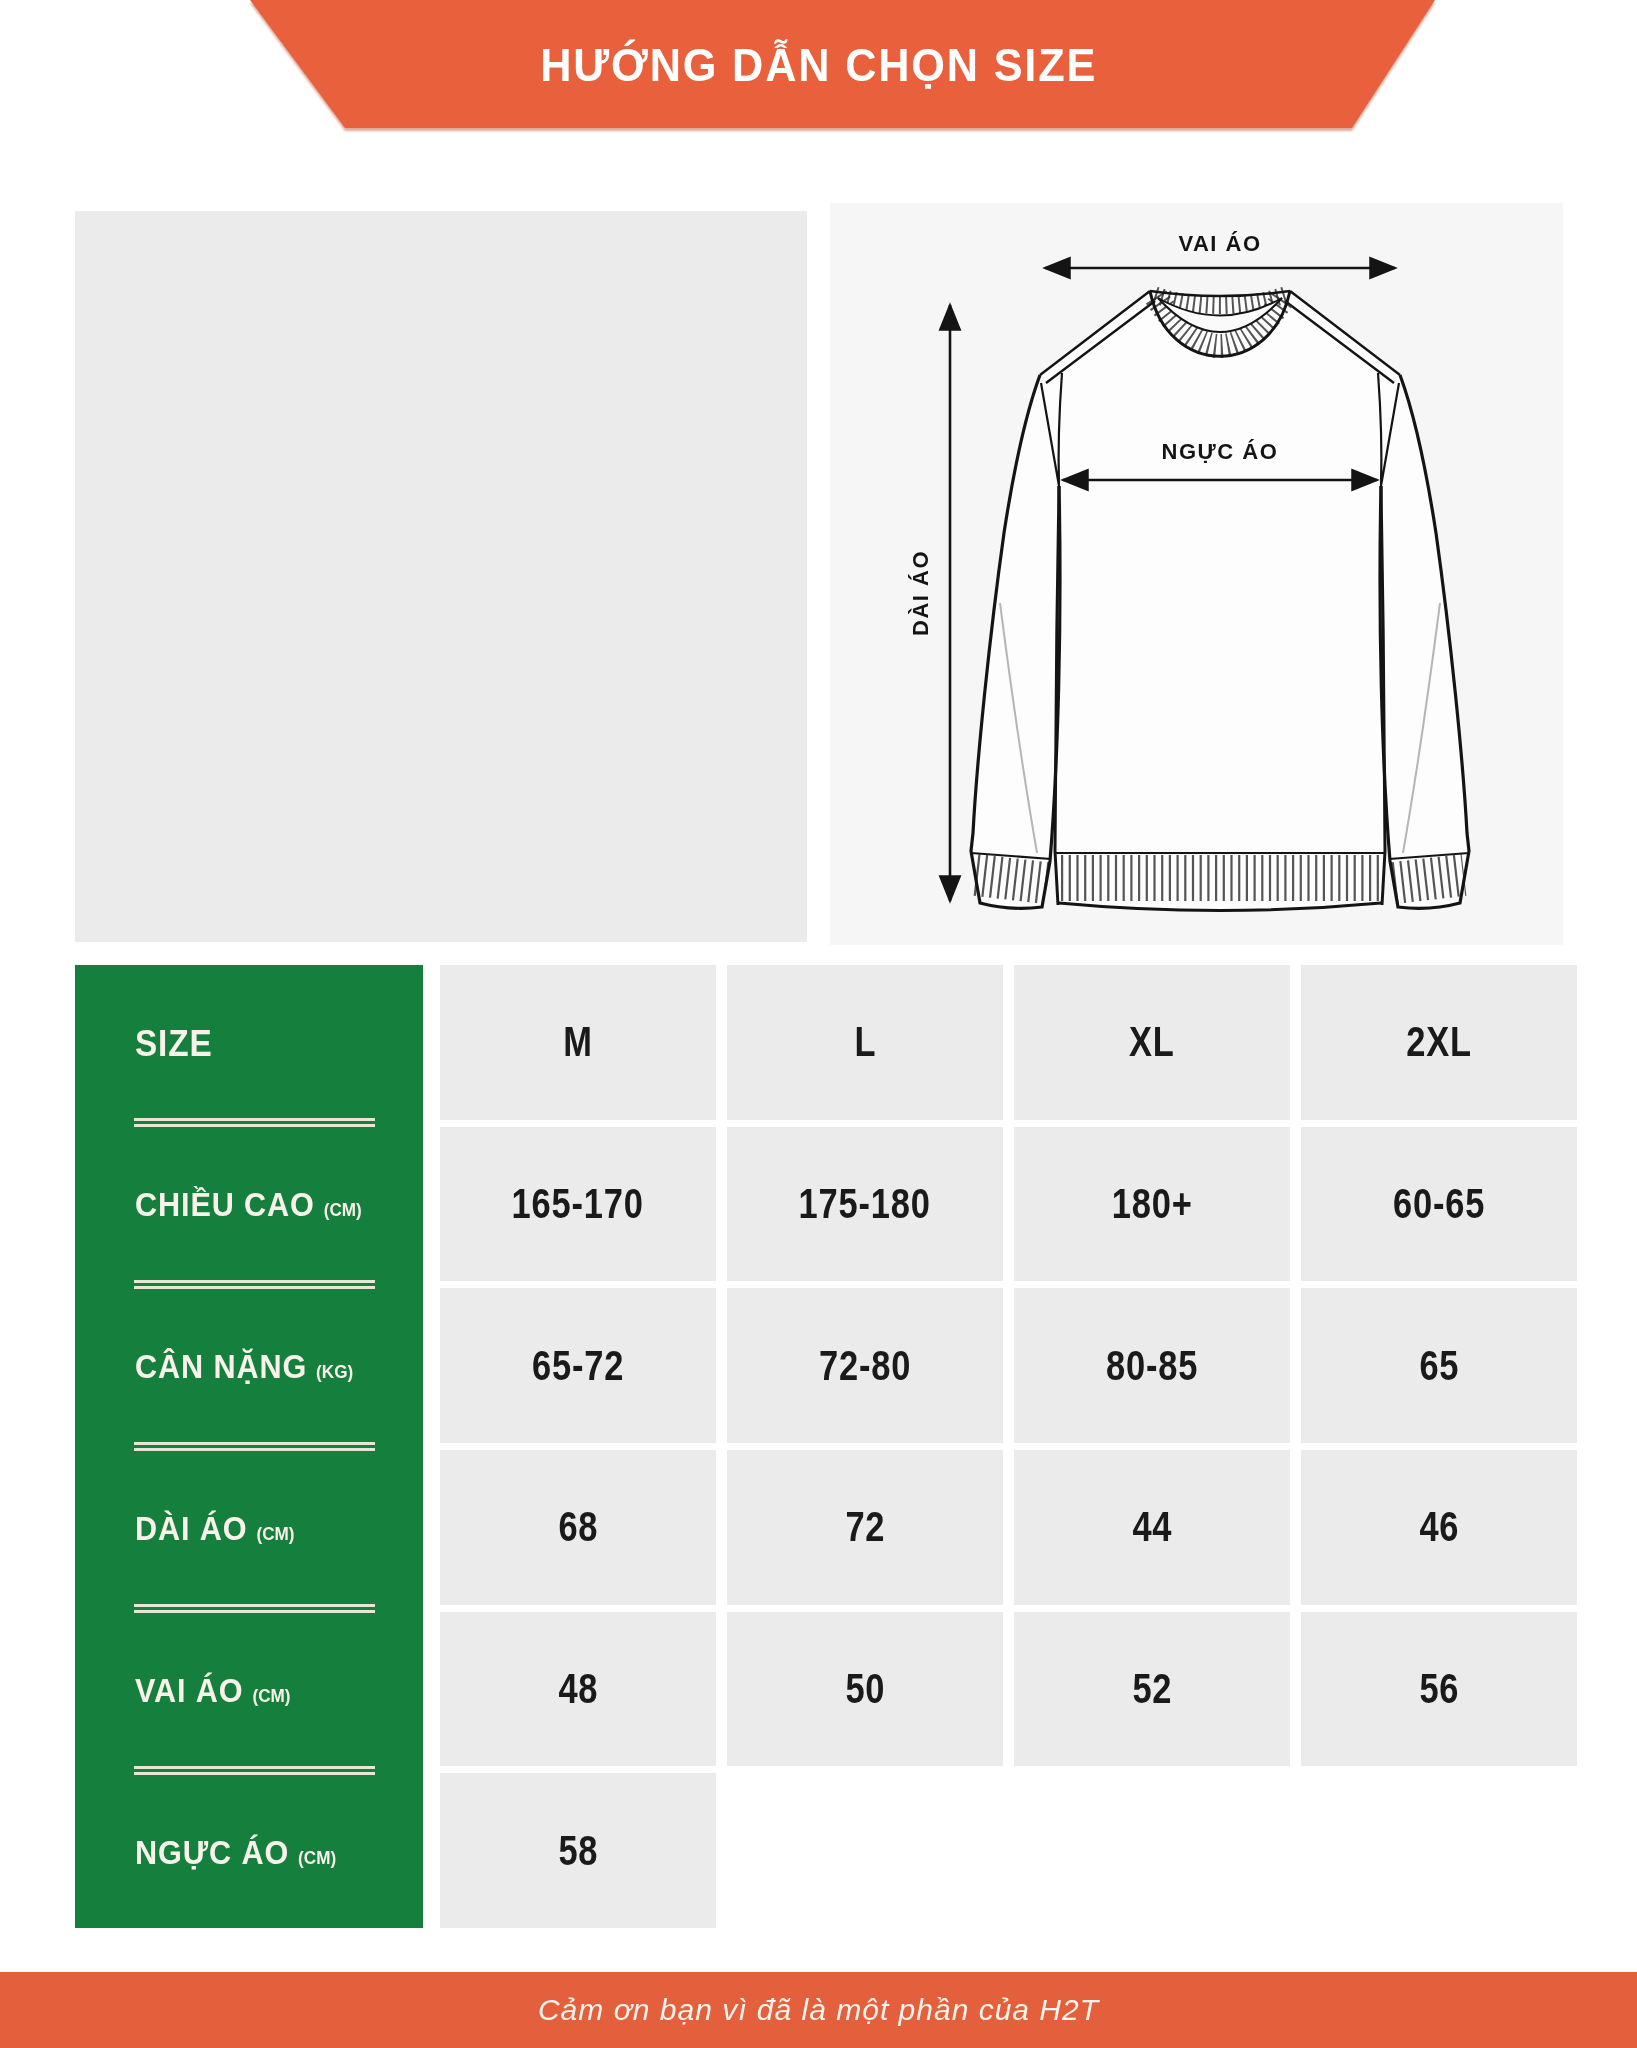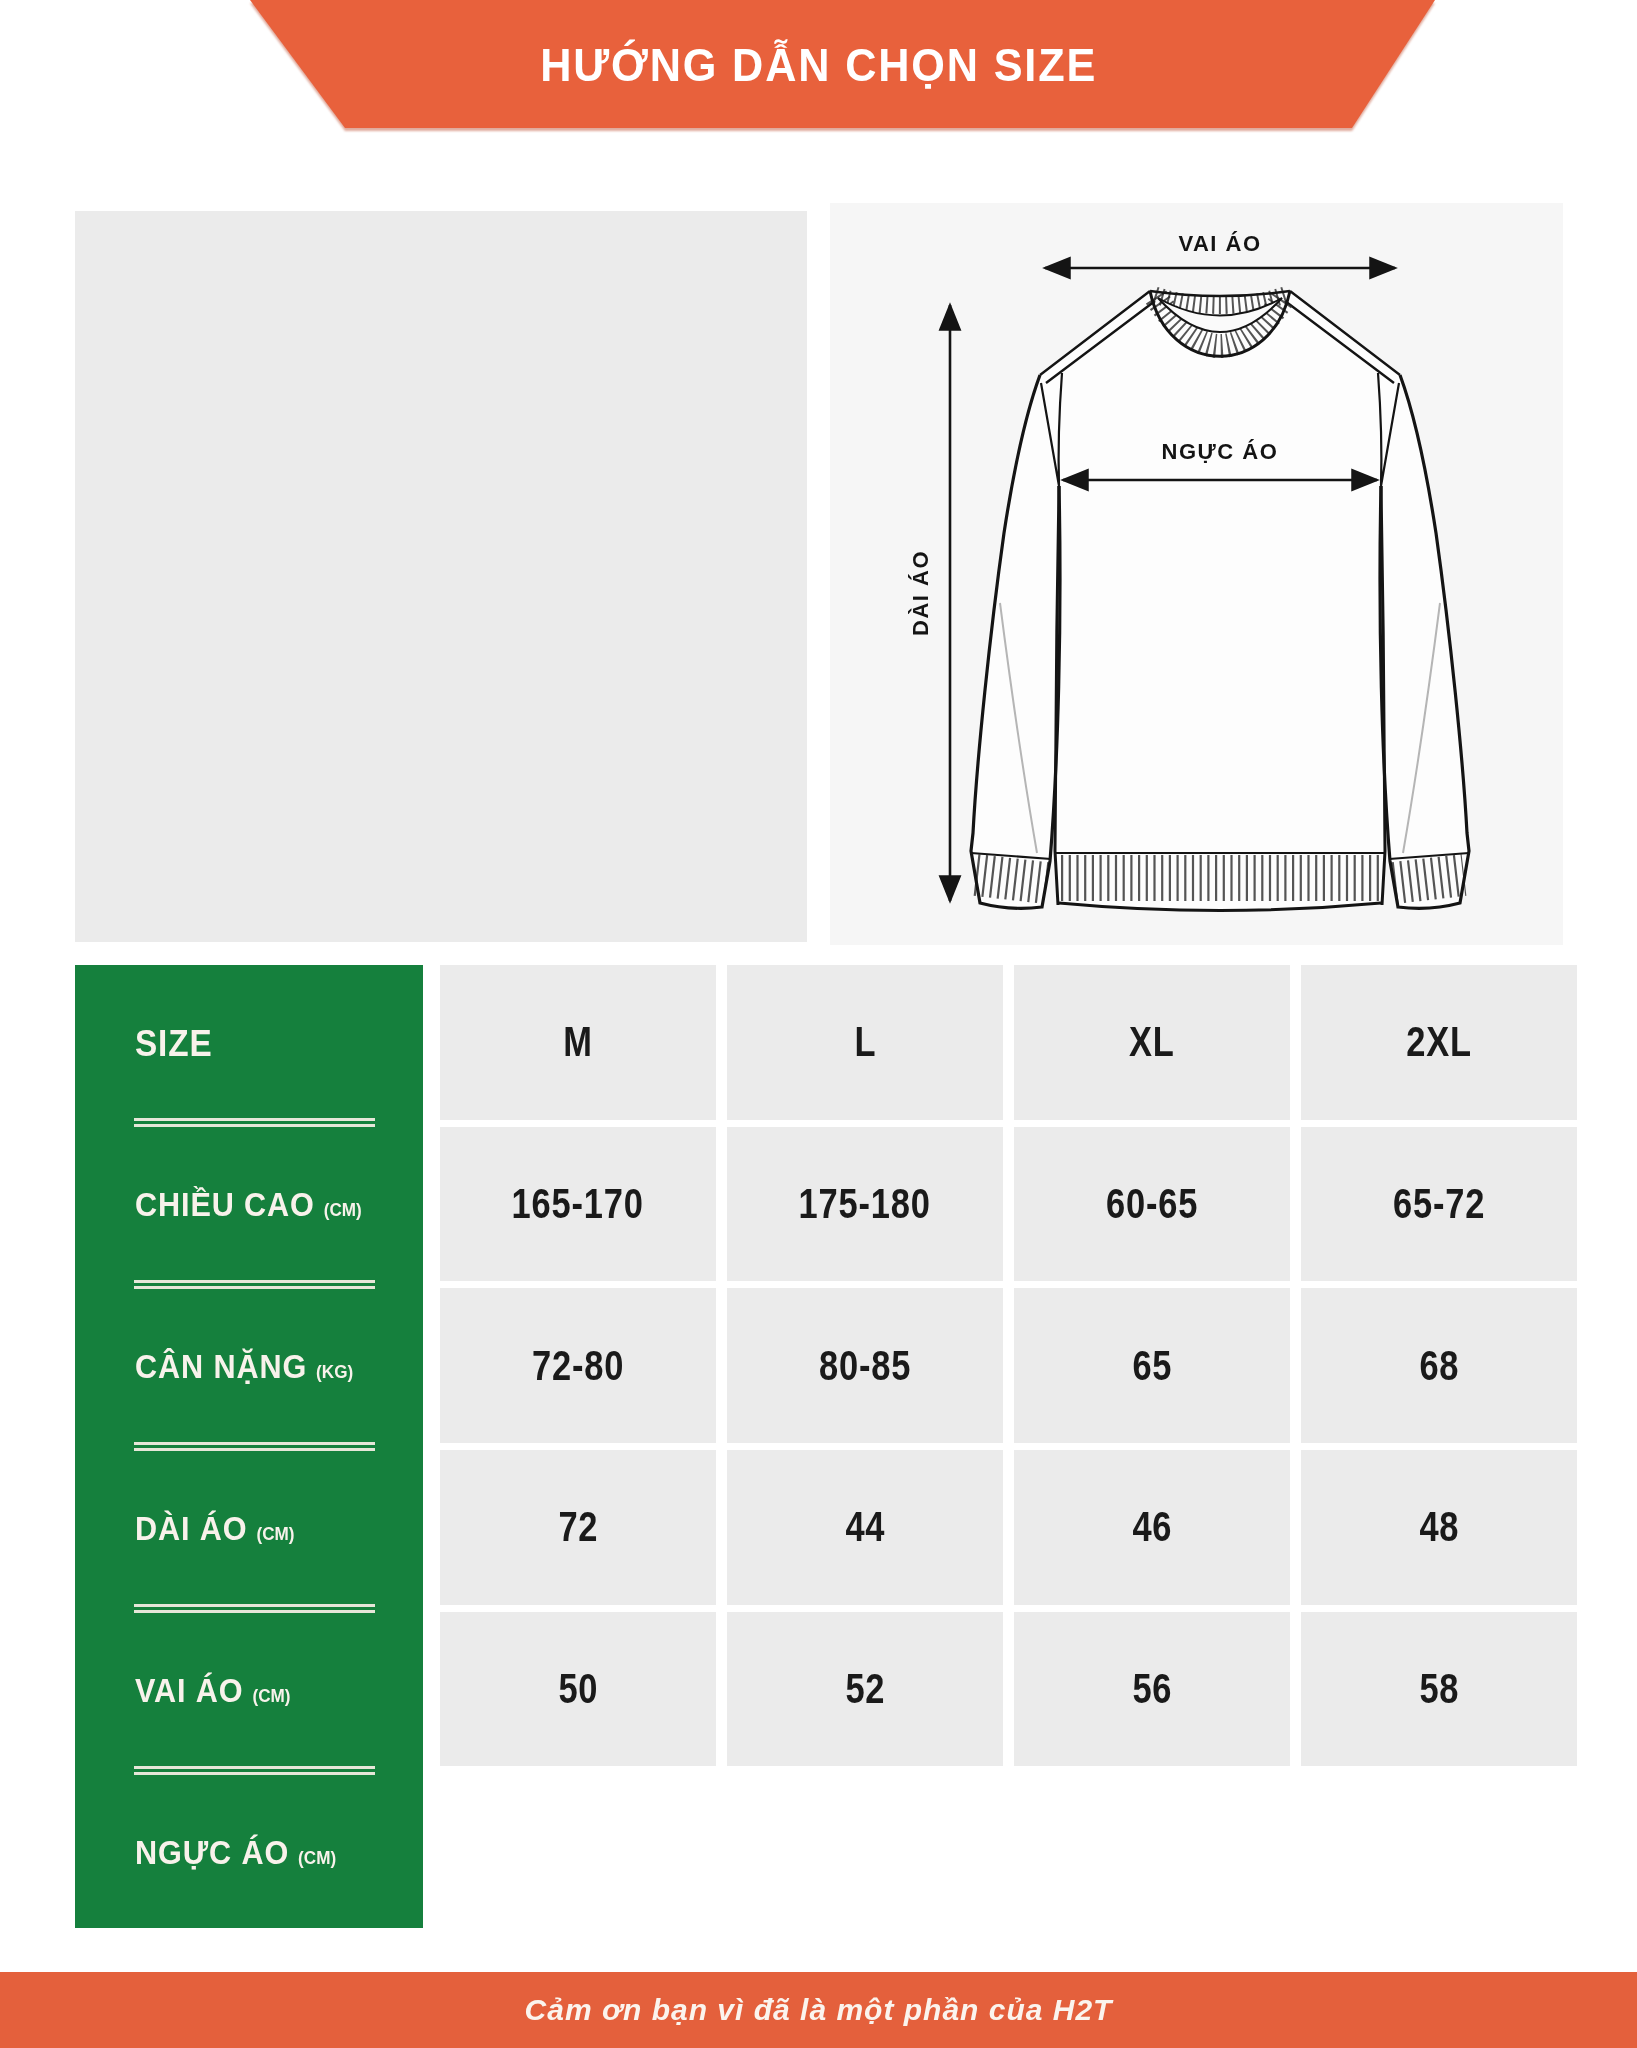--- a/index.html
+++ b/index.html
@@ -34,21 +34,21 @@
   .rule{height:9px;width:241px;margin-left:59px;box-sizing:border-box;
     border-top:3px solid rgba(248,240,230,.92);border-bottom:3px solid rgba(248,240,230,.92);}
   .data-grid{position:absolute;left:365px;top:0;width:1137px;height:963px;display:grid;
     grid-template-columns:repeat(4,1fr);grid-template-rows:repeat(6,1fr);gap:7px 11px;}
   .data-cell{background:#EBEBEB;display:flex;align-items:center;justify-content:center;
     color:#1a1a1a;font-size:42px;font-weight:700;}
   .data-cell span{transform:scaleX(.82);letter-spacing:1px;white-space:nowrap;}
   
   .footer{position:absolute;left:0;top:1972px;width:1637px;height:76px;background:#E4603C;
     display:flex;align-items:center;justify-content:center;}
-  .footer p{margin:12px;color:#FBF4EE;font-size:30px;font-style:italic;font-weight:700;letter-spacing:1px;}
+  .footer p{margin:12px;color:#FBF4EE;font-size:30px;font-style:italic;font-weight:400;letter-spacing:1px;}
 </style>
 </head>
 <body>
 
 <div class="banner-wrap">
   <div class="banner">
     <h1>HƯỚNG DẪN CHỌN SIZE</h1>
   </div>
 </div>
 
@@ -180,20 +180,23 @@
     <div class="data-cell">
         <span>2XL</span>
       </div>
 
     <div class="data-cell">
         <span>165-170</span>
       </div>
     <div class="data-cell">
         <span>175-180</span>
       </div>
+    <div class="data-cell">
+        <span>180+</span>
+      </div>
 
     <div class="data-cell">
         <span>60-65</span>
       </div>
     <div class="data-cell">
         <span>65-72</span>
       </div>
     <div class="data-cell">
         <span>72-80</span>
       </div>

